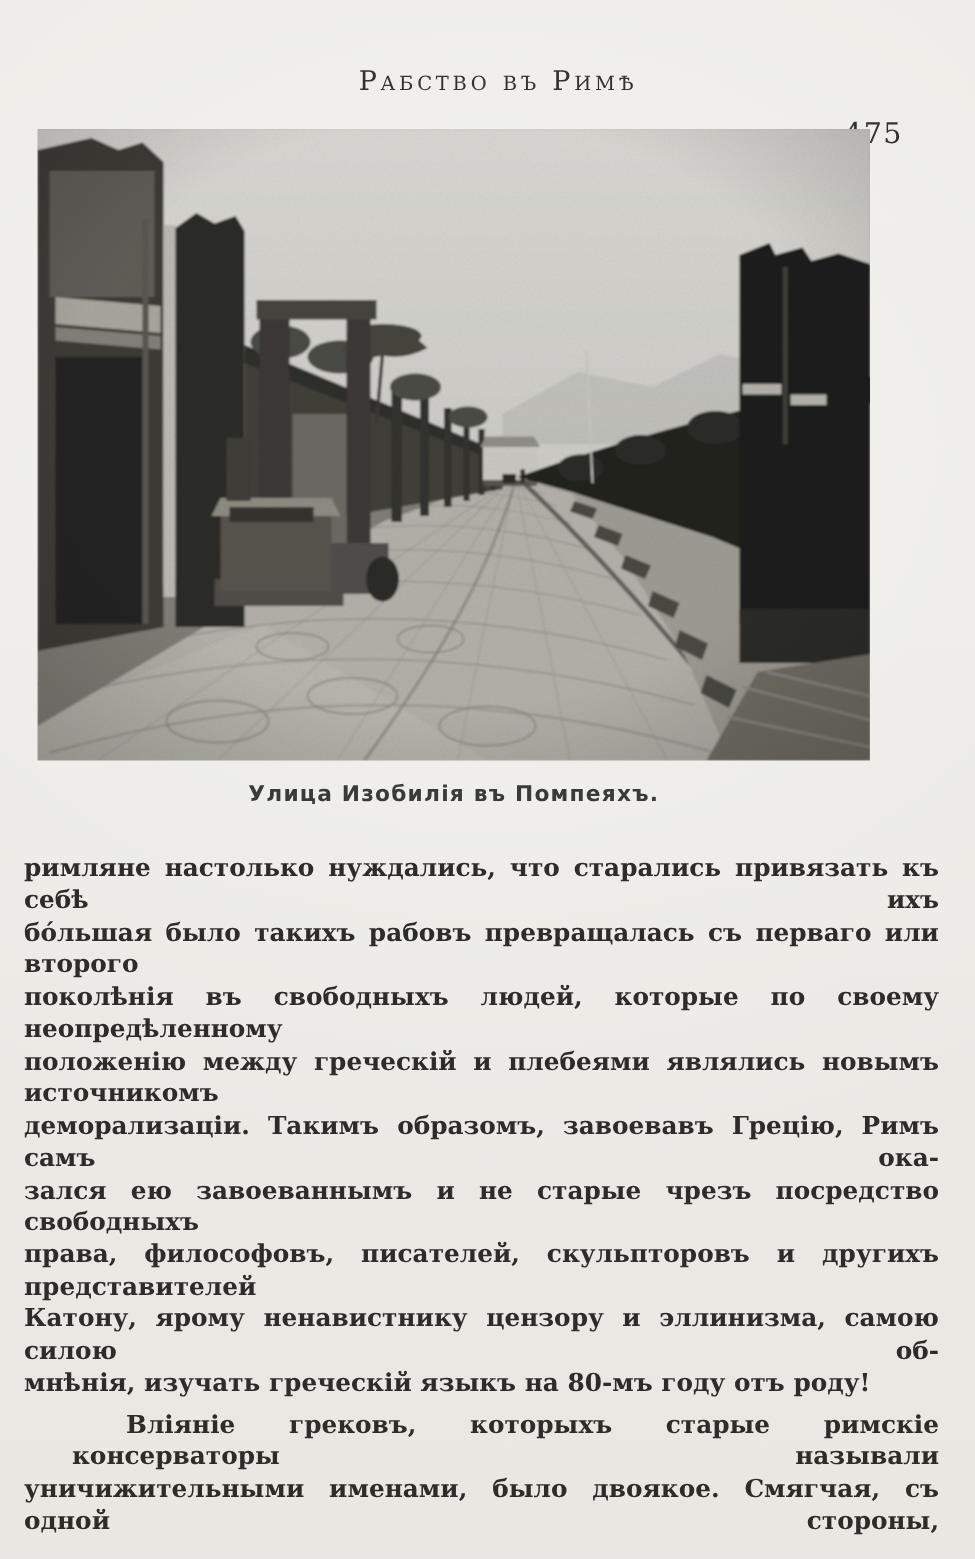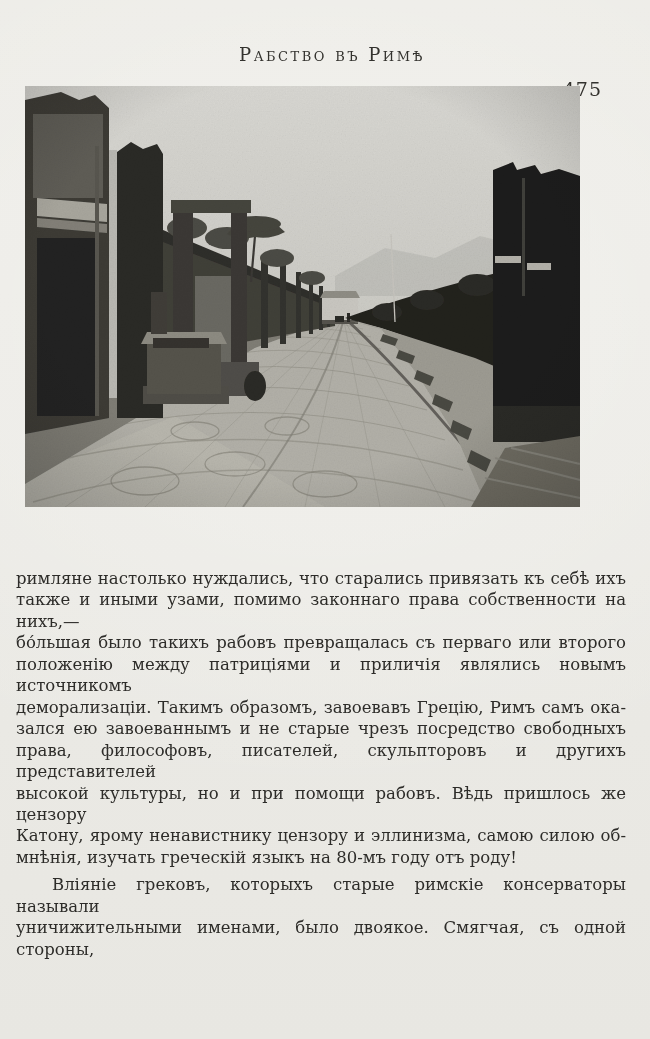--- a/index.html
+++ b/index.html
@@ -29,24 +29,24 @@
   .caption{
     position:absolute;left:25px;top:522px;width:555px;text-align:center;
     font-family:"DejaVu Sans", sans-serif;font-weight:bold;font-size:14.5px;
     letter-spacing:.8px;color:#3a3a38;
   }
   
   .bodytext{
     position:absolute;left:16px;top:568px;width:610px;
     font-size:16.5px;line-height:21.45px;color:#2d2c29;
   }
-  .tline{text-align:justify;text-align-last:justify;white-space:normal;}
+  .tline{text-align:justify;text-align-last:justify;white-space:normal;font-weight:bold;}
   .tline.lastline{text-align:center;text-align-last:left;}
   .p2{margin-top:6px;}
-  .p2 .tline:first-child{text-indent:36px;}
+  .p2 .tline:first-child{text-indent:36px;margin-left:32px;}
 </style>
 </head>
 <body>
 
 <div class="page">
 
   <div class="runhead">
     <div class="title">Рабство въ Римѣ</div>
     <div class="pnum">475</div>
   </div>
@@ -203,31 +203,31 @@
         <rect x="126" y="206" width="16" height="42" fill="#3f3e39"></rect>
 
         <ellipse cx="230" cy="300" rx="11" ry="15" fill="#2b2a26"></ellipse>
       </g>
 
       <rect x="0" y="0" width="555" height="421" fill="url(#vig)"></rect>
       <rect x="0" y="0" width="555" height="421" filter="url(#grain)" opacity="0.13" style="mix-blend-mode:multiply"></rect>
     </svg>
   </div>
 
+  <div class="caption">Улица Изобилія въ Помпеяхъ.</div>
 
   <div class="bodytext">
     <div class="para p1">
       <div class="tline">римляне настолько нуждались, что старались привязать къ себѣ ихъ</div>
-      <div class="tline">также и иными узами, помимо законнаго права собственности на нихъ,—</div>
       <div class="tline">бо́льшая было такихъ рабовъ превращалась съ перваго или второго</div>
-      <div class="tline">положенію между патриціями и приличія являлись новымъ источникомъ</div>
+      <div class="tline">поколѣнія въ свободныхъ людей, которые по своему неопредѣленному</div>
+      <div class="tline">положенію между греческій и плебеями являлись новымъ источникомъ</div>
       <div class="tline">деморализаціи. Такимъ образомъ, завоевавъ Грецію, Римъ самъ ока-</div>
       <div class="tline">зался ею завоеваннымъ и не старые чрезъ посредство свободныхъ</div>
       <div class="tline">права, философовъ, писателей, скульпторовъ и другихъ представителей</div>
-      <div class="tline">высокой культуры, но и при помощи рабовъ. Вѣдь пришлось же цензору</div>
       <div class="tline">Катону, ярому ненавистнику цензору и эллинизма, самою силою об-</div>
       <div class="tline lastline">мнѣнія, изучать греческій языкъ на 80-мъ году отъ роду!</div>
     </div>
     <div class="para p2">
       <div class="tline">Вліяніе грековъ, которыхъ старые римскіе консерваторы называли</div>
       <div class="tline">уничижительными именами, было двоякое. Смягчая, съ одной стороны,</div>
 
     </div>
   </div>
 

